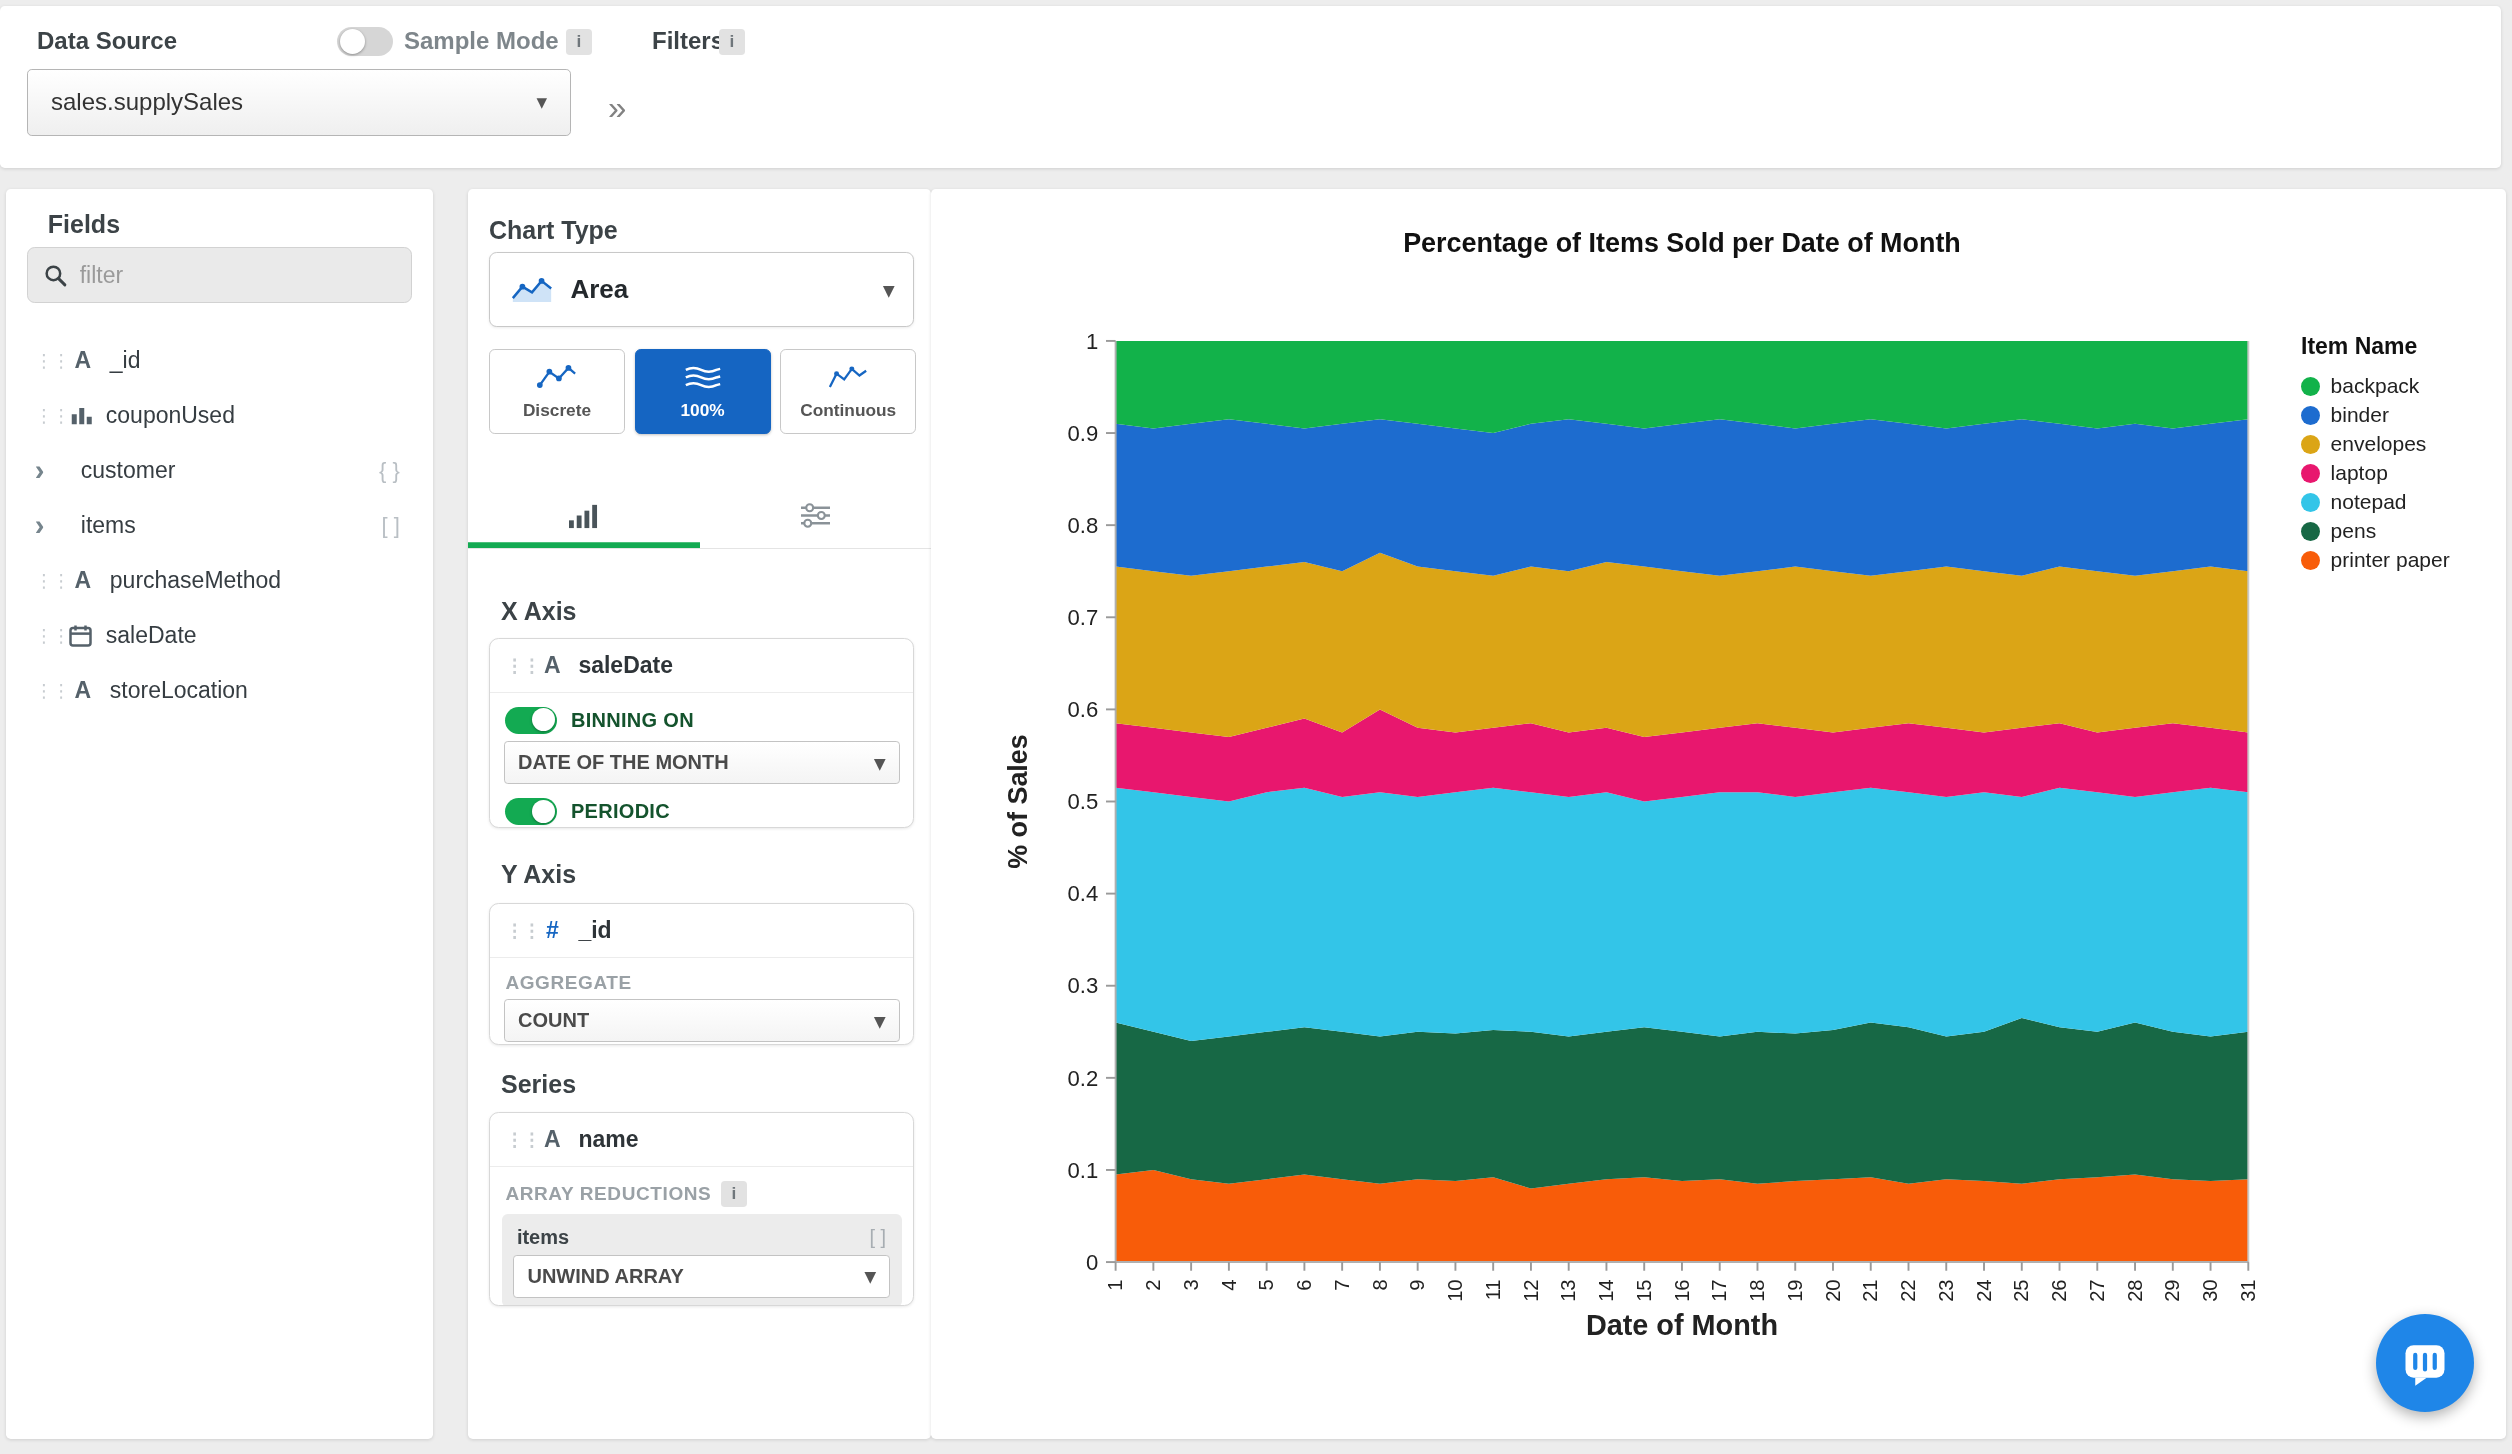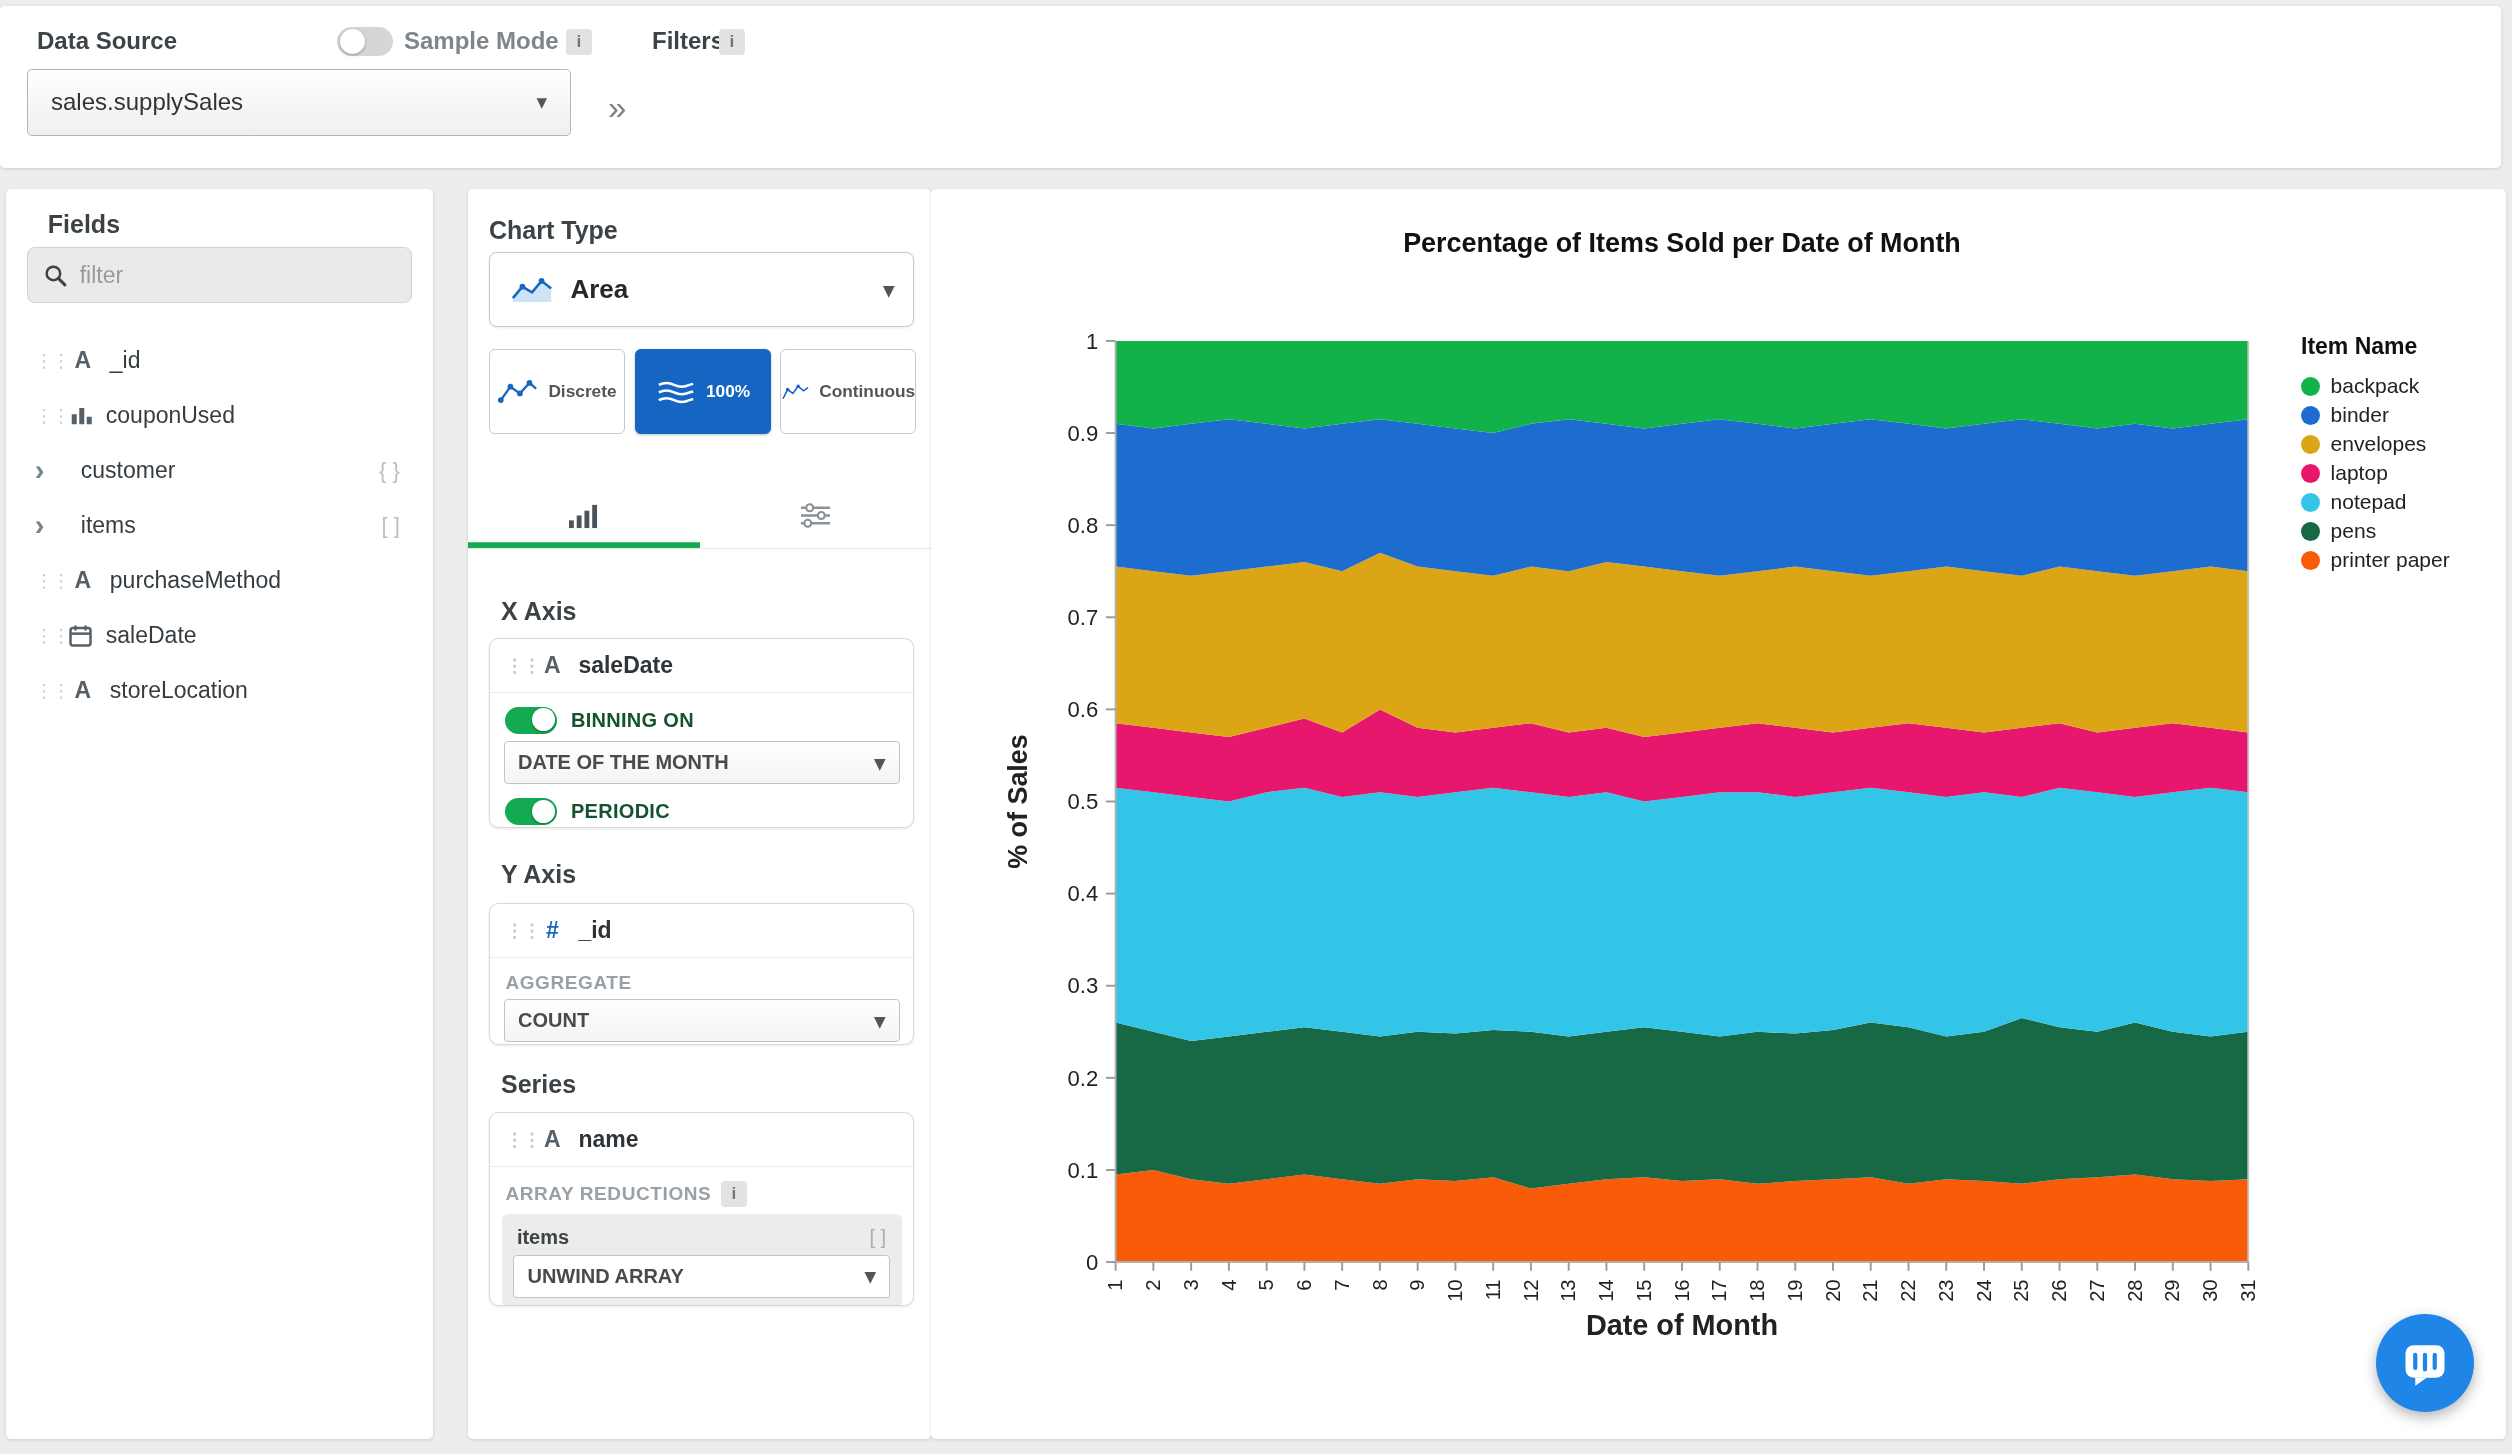--- a/index.html
+++ b/index.html
@@ -86,21 +86,21 @@
   .ct-select {
     position:absolute; left:21px; top:63px; width:425px; height:75px;
     border:1px solid #c8c8c8; border-radius:7.7px; background:#fff;
     box-shadow:0 1px 2.9px rgba(0,0,0,.08);
     display:flex; align-items:center; padding:0 19px; gap:15.4px;
     font-size:26px; font-weight:bold; color:#24292d;
   }
   .subtypes { position:absolute; left:21px; top:160px; display:flex; gap:9.6px; }
   .subtype-btn {
     width:136px; height:85px; border:1px solid #c8c8c8; border-radius:5.8px; background:#fff;
-    display:flex; align-items:center; justify-content:center; gap:9px;
+    display:flex; flex-direction:column; align-items:center; justify-content:center; gap:9px;
     font-size:17.3px; font-weight:bold; color:#555; font-family:"Liberation Sans",sans-serif;
   }
   .subtype-btn.selected { background:#1565c2; border-color:#1565c2; color:#fff; box-shadow:0 1px 2.9px rgba(0,0,0,.25); }
   .tabs { position:absolute; left:0; top:293px; right:0; height:67px; display:flex; border-bottom:1.9px solid #e4e4e4; }
   .tab { flex:1; display:flex; align-items:center; justify-content:center; }
   .tab.active { box-shadow: inset 0 -5.8px 0 #13aa52; }
   .axis-title { position:absolute; font-size:25px; font-weight:bold; color:#3c4347; }
   .card {
     position:absolute; left:21px; width:425px; background:#fff;
     border:1px solid #d8d8d8; border-radius:9.6px; box-shadow:0 1px 2.9px rgba(0,0,0,.09);

